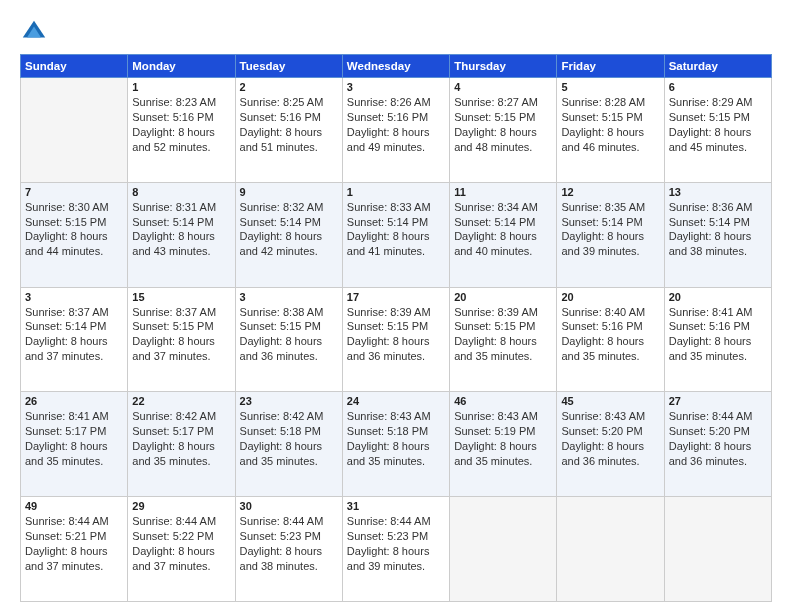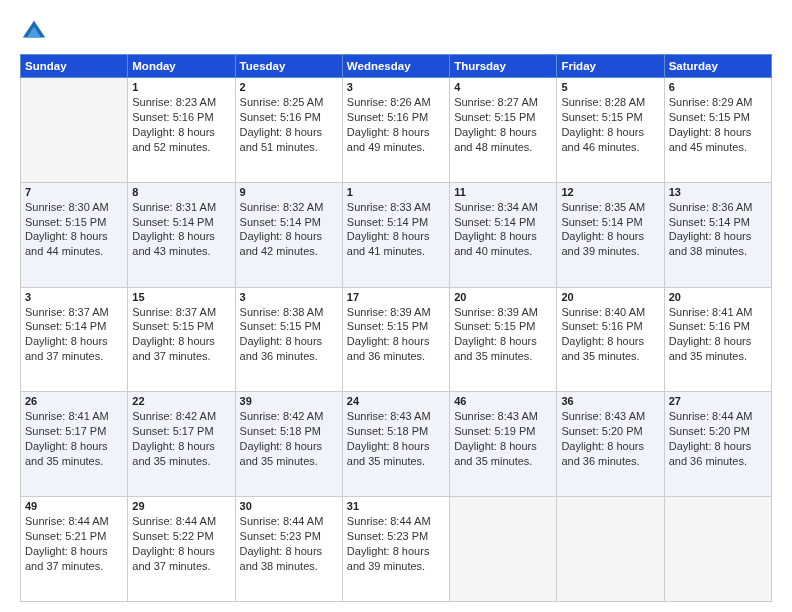--- a/index.html
+++ b/index.html
@@ -227,33 +227,33 @@
         <tr class="row-shade">
           <td>
             <span class="day-num">26</span>
             <div class="day-info">Sunrise: 8:41 AM<br>Sunset: 5:17 PM<br>Daylight: 8 hours<br>and 35 minutes.</div>
           </td>
           <td>
             <span class="day-num">22</span>
             <div class="day-info">Sunrise: 8:42 AM<br>Sunset: 5:17 PM<br>Daylight: 8 hours<br>and 35 minutes.</div>
           </td>
           <td>
-            <span class="day-num">39</span>
+            <span class="day-num">23</span>
             <div class="day-info">Sunrise: 8:42 AM<br>Sunset: 5:18 PM<br>Daylight: 8 hours<br>and 35 minutes.</div>
           </td>
           <td>
             <span class="day-num">24</span>
             <div class="day-info">Sunrise: 8:43 AM<br>Sunset: 5:18 PM<br>Daylight: 8 hours<br>and 35 minutes.</div>
           </td>
           <td>
             <span class="day-num">46</span>
             <div class="day-info">Sunrise: 8:43 AM<br>Sunset: 5:19 PM<br>Daylight: 8 hours<br>and 35 minutes.</div>
           </td>
           <td>
-            <span class="day-num">36</span>
+            <span class="day-num">45</span>
             <div class="day-info">Sunrise: 8:43 AM<br>Sunset: 5:20 PM<br>Daylight: 8 hours<br>and 36 minutes.</div>
           </td>
           <td>
             <span class="day-num">27</span>
             <div class="day-info">Sunrise: 8:44 AM<br>Sunset: 5:20 PM<br>Daylight: 8 hours<br>and 36 minutes.</div>
           </td>
         </tr>
         <tr>
           <td>
             <span class="day-num">49</span>

